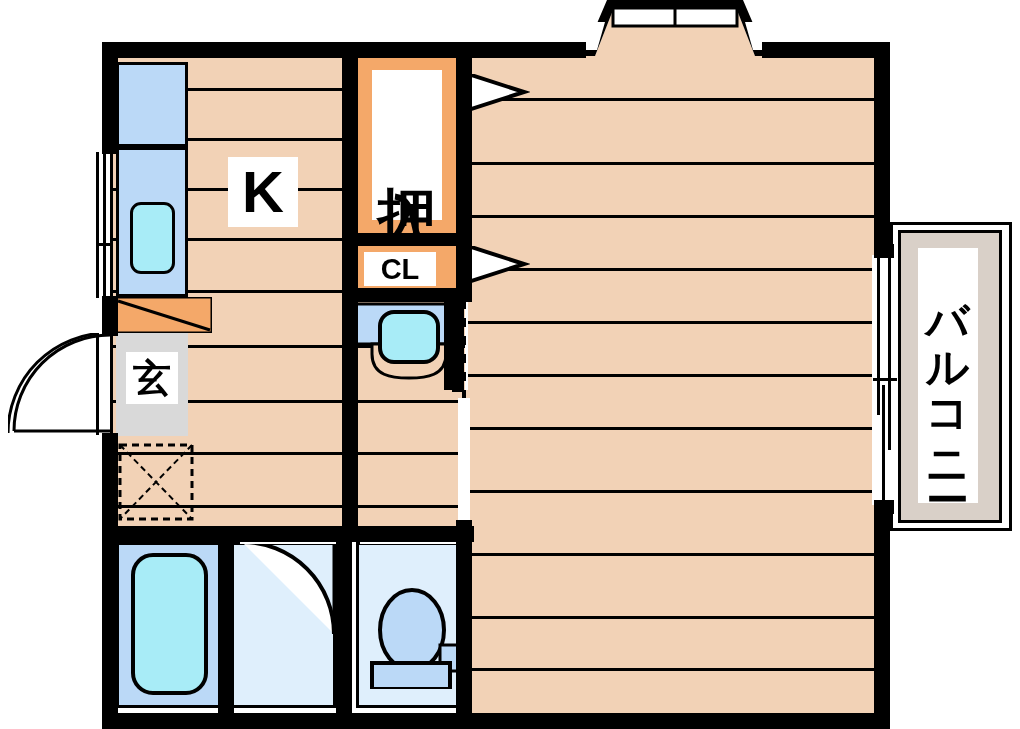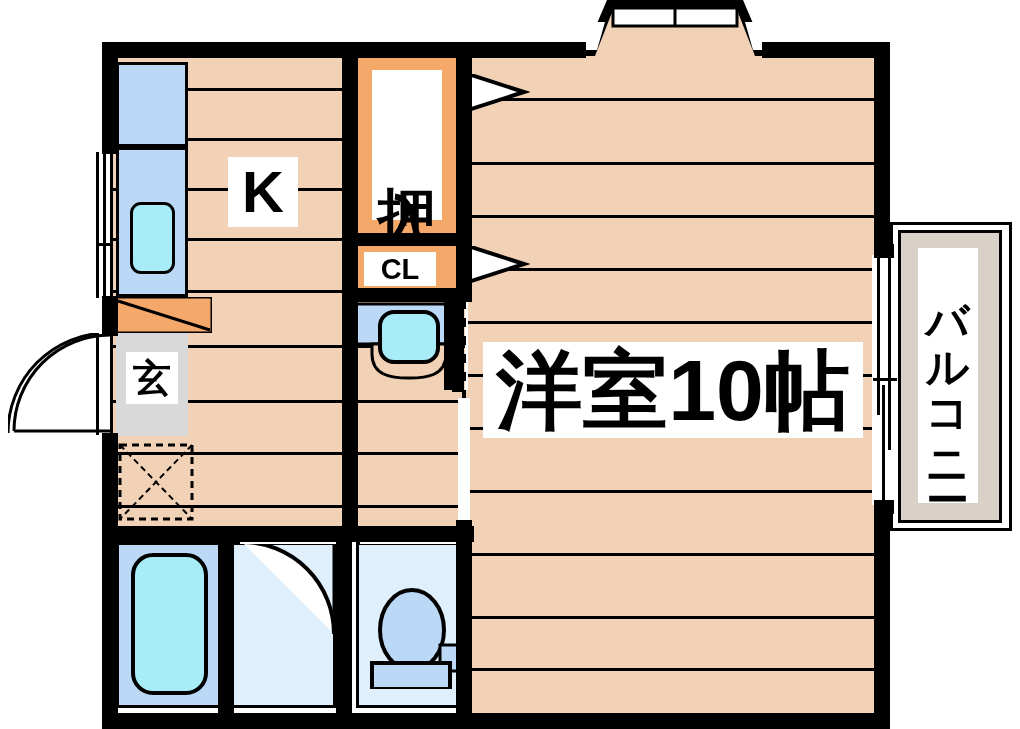--- a/index.html
+++ b/index.html
@@ -196,17 +196,14 @@
 
   <div class="abs wall" style="left:218px;top:526px;width:16px;height:203px;"></div>
   <div class="abs wall" style="left:336px;top:526px;width:16px;height:203px;"></div>
   <div class="abs wall" style="left:456px;top:526px;width:16px;height:203px;"></div>
 
   <div class="abs wall" style="left:444px;top:292px;width:14px;height:98px;"></div>
 
   <div class="abs wall" style="left:874px;top:244px;width:20px;height:14px;"></div>
   <div class="abs wall" style="left:874px;top:500px;width:20px;height:14px;"></div>
 
-  <div class="abs label-box" style="left:483px;top:342px;width:380px;height:96px;font-size:86px;letter-spacing:0px;">
-    <span>洋室10帖</span>
-  </div>
 
 </div>
 
 </body></html>

